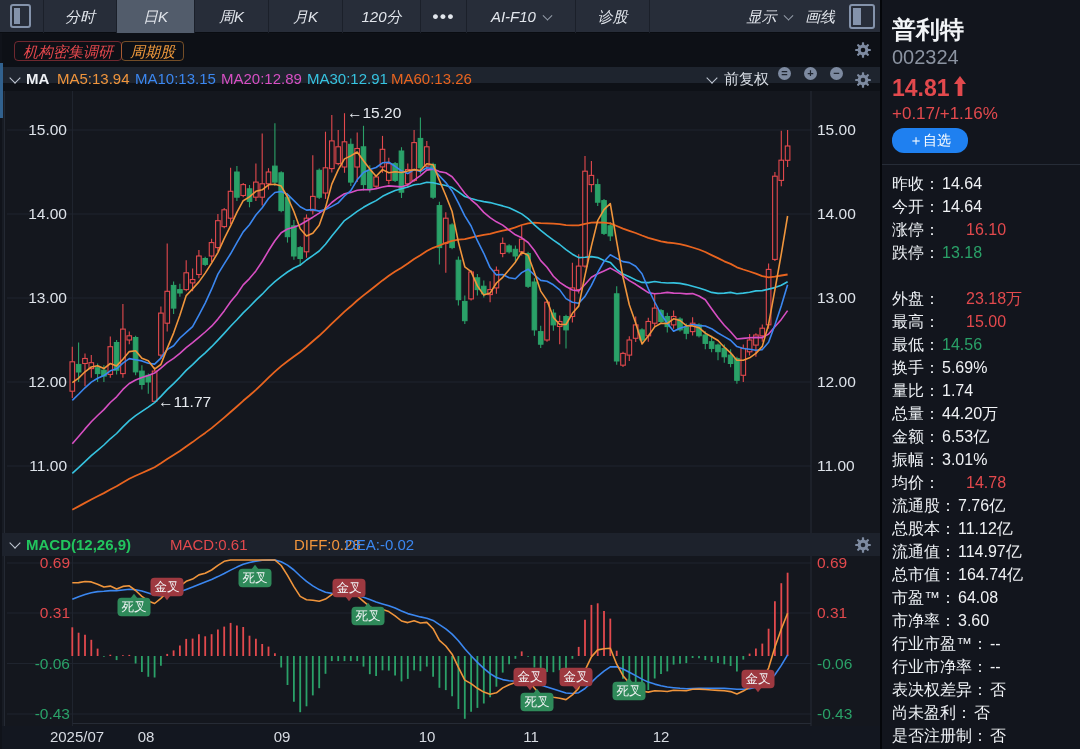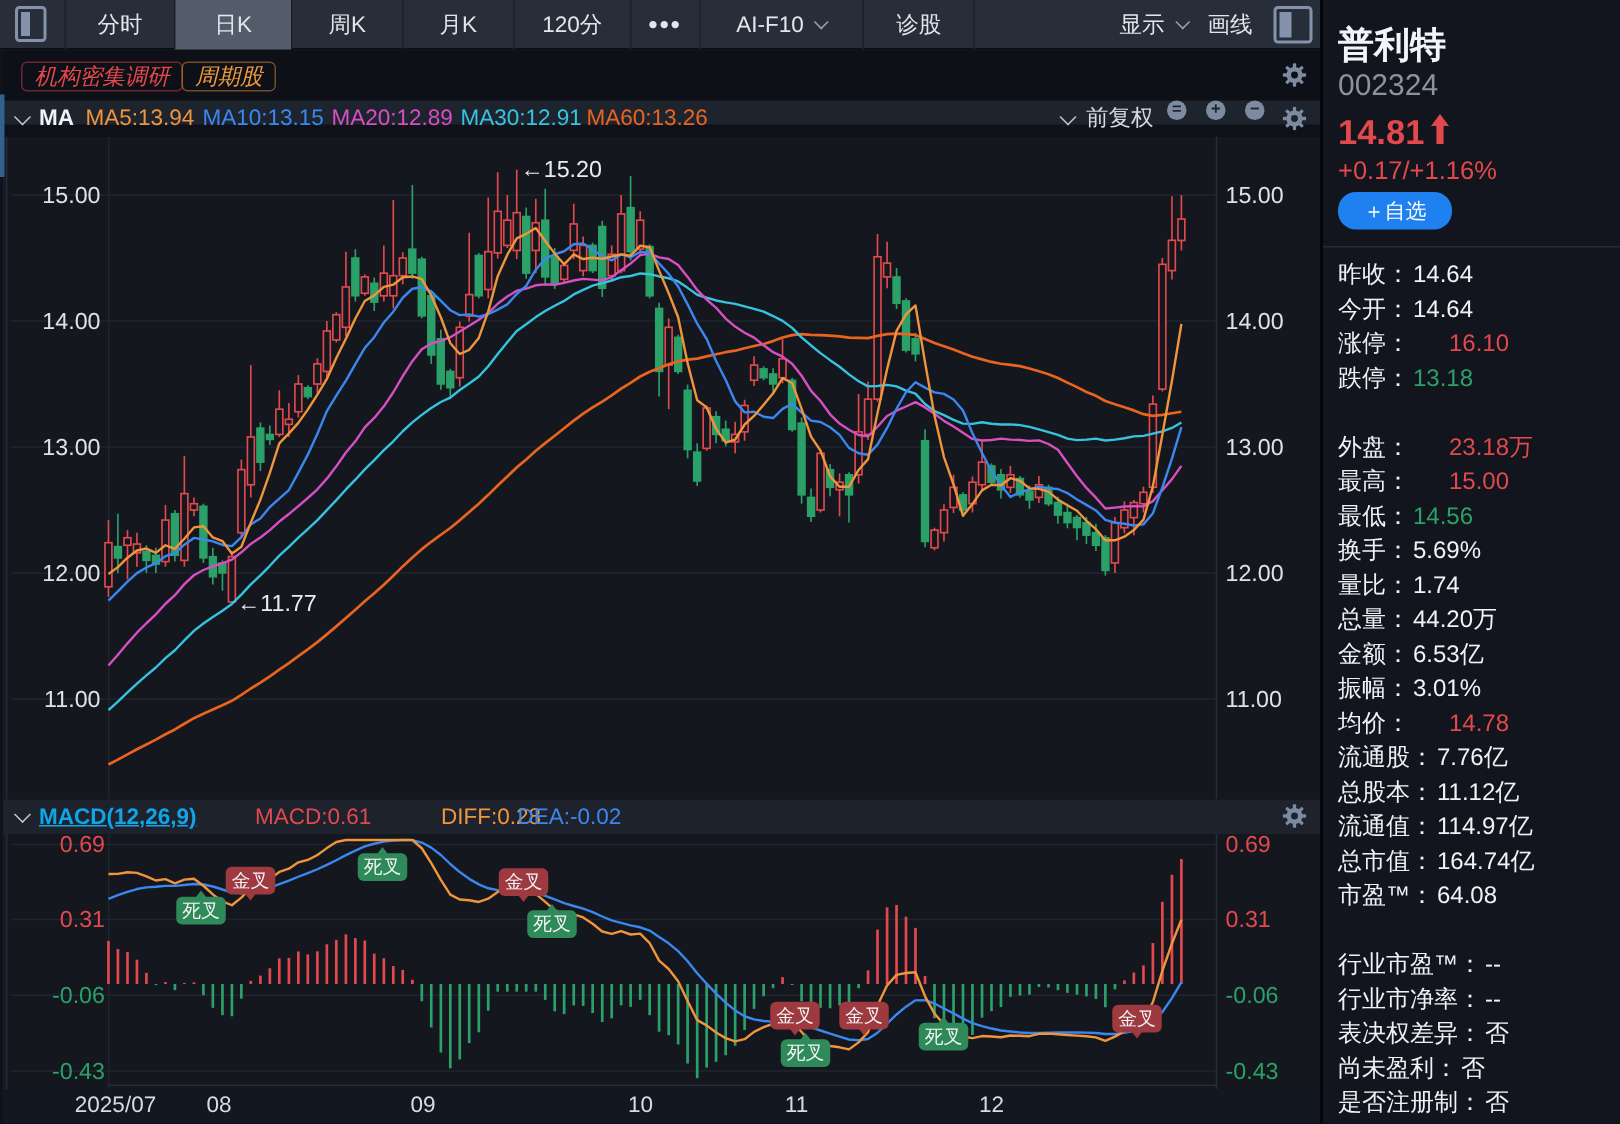--- a/index.html
+++ b/index.html
@@ -1,19 +1,19 @@
 <!DOCTYPE html>
 <html><head><meta charset="utf-8">
 <style>
 html,body{margin:0;padding:0;background:#0e1117;}
 body{font-family:"Liberation Sans",sans-serif;width:1080px;height:749px;position:relative;overflow:hidden;
 -webkit-font-smoothing:antialiased;}
 .abs{position:absolute;}
 
-.toolbar{position:absolute;left:0;top:0;width:880px;height:33px;background:#272d39;border-bottom:1px solid #090c11;box-sizing:border-box;}
+.toolbar{position:absolute;left:0;top:0;width:880px;height:33px;background:#272d39;border-bottom:1px solid #090c11;box-sizing:border-box;font-style:italic;}
 .tab{position:absolute;top:0;height:33px;line-height:33px;text-align:center;color:#e2e6ec;font-size:15px;border-left:1px solid #1b202a;box-sizing:border-box;}
 .tab.sel{background:#525c6b;}
 .licon{position:absolute;left:10px;top:4px;width:21px;height:24px;border:2px solid #8493ab;border-radius:3px;box-sizing:border-box;}
 .licon i{position:absolute;left:2px;top:2px;width:6px;height:16px;background:#8493ab;}
 .ricon{position:absolute;left:849px;top:4px;width:26px;height:25px;border:2px solid #8493ab;border-radius:3px;box-sizing:border-box;}
 .ricon i{position:absolute;left:2px;top:2px;width:8px;height:17px;background:#8493ab;}
 
 .tagrow{position:absolute;left:0;top:34px;width:880px;height:33px;background:#0d1016;font-style:italic;}
 .tag{position:absolute;top:7px;height:20px;line-height:20px;font-size:15px;padding:0 8px;border-radius:4px;box-sizing:border-box;}
 .tag1{left:14px;color:#e5484d;border:1px solid rgba(229,72,77,.45);}
@@ -374,21 +374,21 @@
       <text x="67" y="296.0" text-anchor="end">12.00</text>
       <text x="817" y="296.0">12.00</text>
       <text x="67" y="380.0" text-anchor="end">11.00</text>
       <text x="817" y="380.0">11.00</text>
     </g>
     <text x="347" y="27" font-size="15.5" fill="#e8ecf1">←15.20</text>
     <text x="158" y="316" font-size="15.5" fill="#e8ecf1">←11.77</text>
   </svg>
 <div class="macdrow">
  <span class="chv" style="left:11px;top:6px;"></span>
- <span style="left:26px;color:#0ea5e9;font-weight:bold;text-decoration:underline;">MACD(12,26,9)</span>
+ <span style="left:26px;color:#22c55e;font-weight:bold;">MACD(12,26,9)</span>
  <span style="left:170px;color:#e2494d;">MACD:0.61</span>
  <span style="left:264px;color:#f0953c;margin-left:30px;">DIFF:0.28</span>
  <span style="left:345px;color:#3b87f0;">DEA:-0.02</span>
  <span style="left:855px;top:3px;"><svg width="16" height="16" viewBox="0 0 16 16">
         <g fill="#7d8aa0">
           <circle cx="8" cy="8" r="5.4"></circle>
           <rect x="6.9" y="0.2" width="2.2" height="3.4" rx="0.6" transform="rotate(0 8 8)"></rect>
           <rect x="6.9" y="0.2" width="2.2" height="3.4" rx="0.6" transform="rotate(45 8 8)"></rect>
           <rect x="6.9" y="0.2" width="2.2" height="3.4" rx="0.6" transform="rotate(90 8 8)"></rect>
           <rect x="6.9" y="0.2" width="2.2" height="3.4" rx="0.6" transform="rotate(135 8 8)"></rect>
@@ -624,18 +624,19 @@
     <div class="srow" style="top:379px"><span class="sl">量比：</span><span class="sv w">1.74</span></div>
     <div class="srow" style="top:402px"><span class="sl">总量：</span><span class="sv w">44.20万</span></div>
     <div class="srow" style="top:425px"><span class="sl">金额：</span><span class="sv w">6.53亿</span></div>
     <div class="srow" style="top:448px"><span class="sl">振幅：</span><span class="sv w">3.01%</span></div>
     <div class="srow" style="top:471px"><span class="sl">均价：</span><span class="sv r">14.78</span></div>
     <div class="srow" style="top:494px"><span class="sl">流通股：</span><span class="sv w">7.76亿</span></div>
     <div class="srow" style="top:517px"><span class="sl">总股本：</span><span class="sv w">11.12亿</span></div>
     <div class="srow" style="top:540px"><span class="sl">流通值：</span><span class="sv w">114.97亿</span></div>
     <div class="srow" style="top:563px"><span class="sl">总市值：</span><span class="sv w">164.74亿</span></div>
     <div class="srow" style="top:586px"><span class="sl">市盈™：</span><span class="sv w">64.08</span></div>
+    <div class="srow" style="top:609px"><span class="sl">市净率：</span><span class="sv w">3.60</span></div>
     <div class="srow" style="top:632px"><span class="sl">行业市盈™：</span><span class="sv w">--</span></div>
     <div class="srow" style="top:655px"><span class="sl">行业市净率：</span><span class="sv w">--</span></div>
     <div class="srow" style="top:678px"><span class="sl">表决权差异：</span><span class="sv w">否</span></div>
     <div class="srow" style="top:701px"><span class="sl">尚未盈利：</span><span class="sv w">否</span></div>
     <div class="srow" style="top:724px"><span class="sl">是否注册制：</span><span class="sv w">否</span></div>
 </div>
 
 </body></html>

